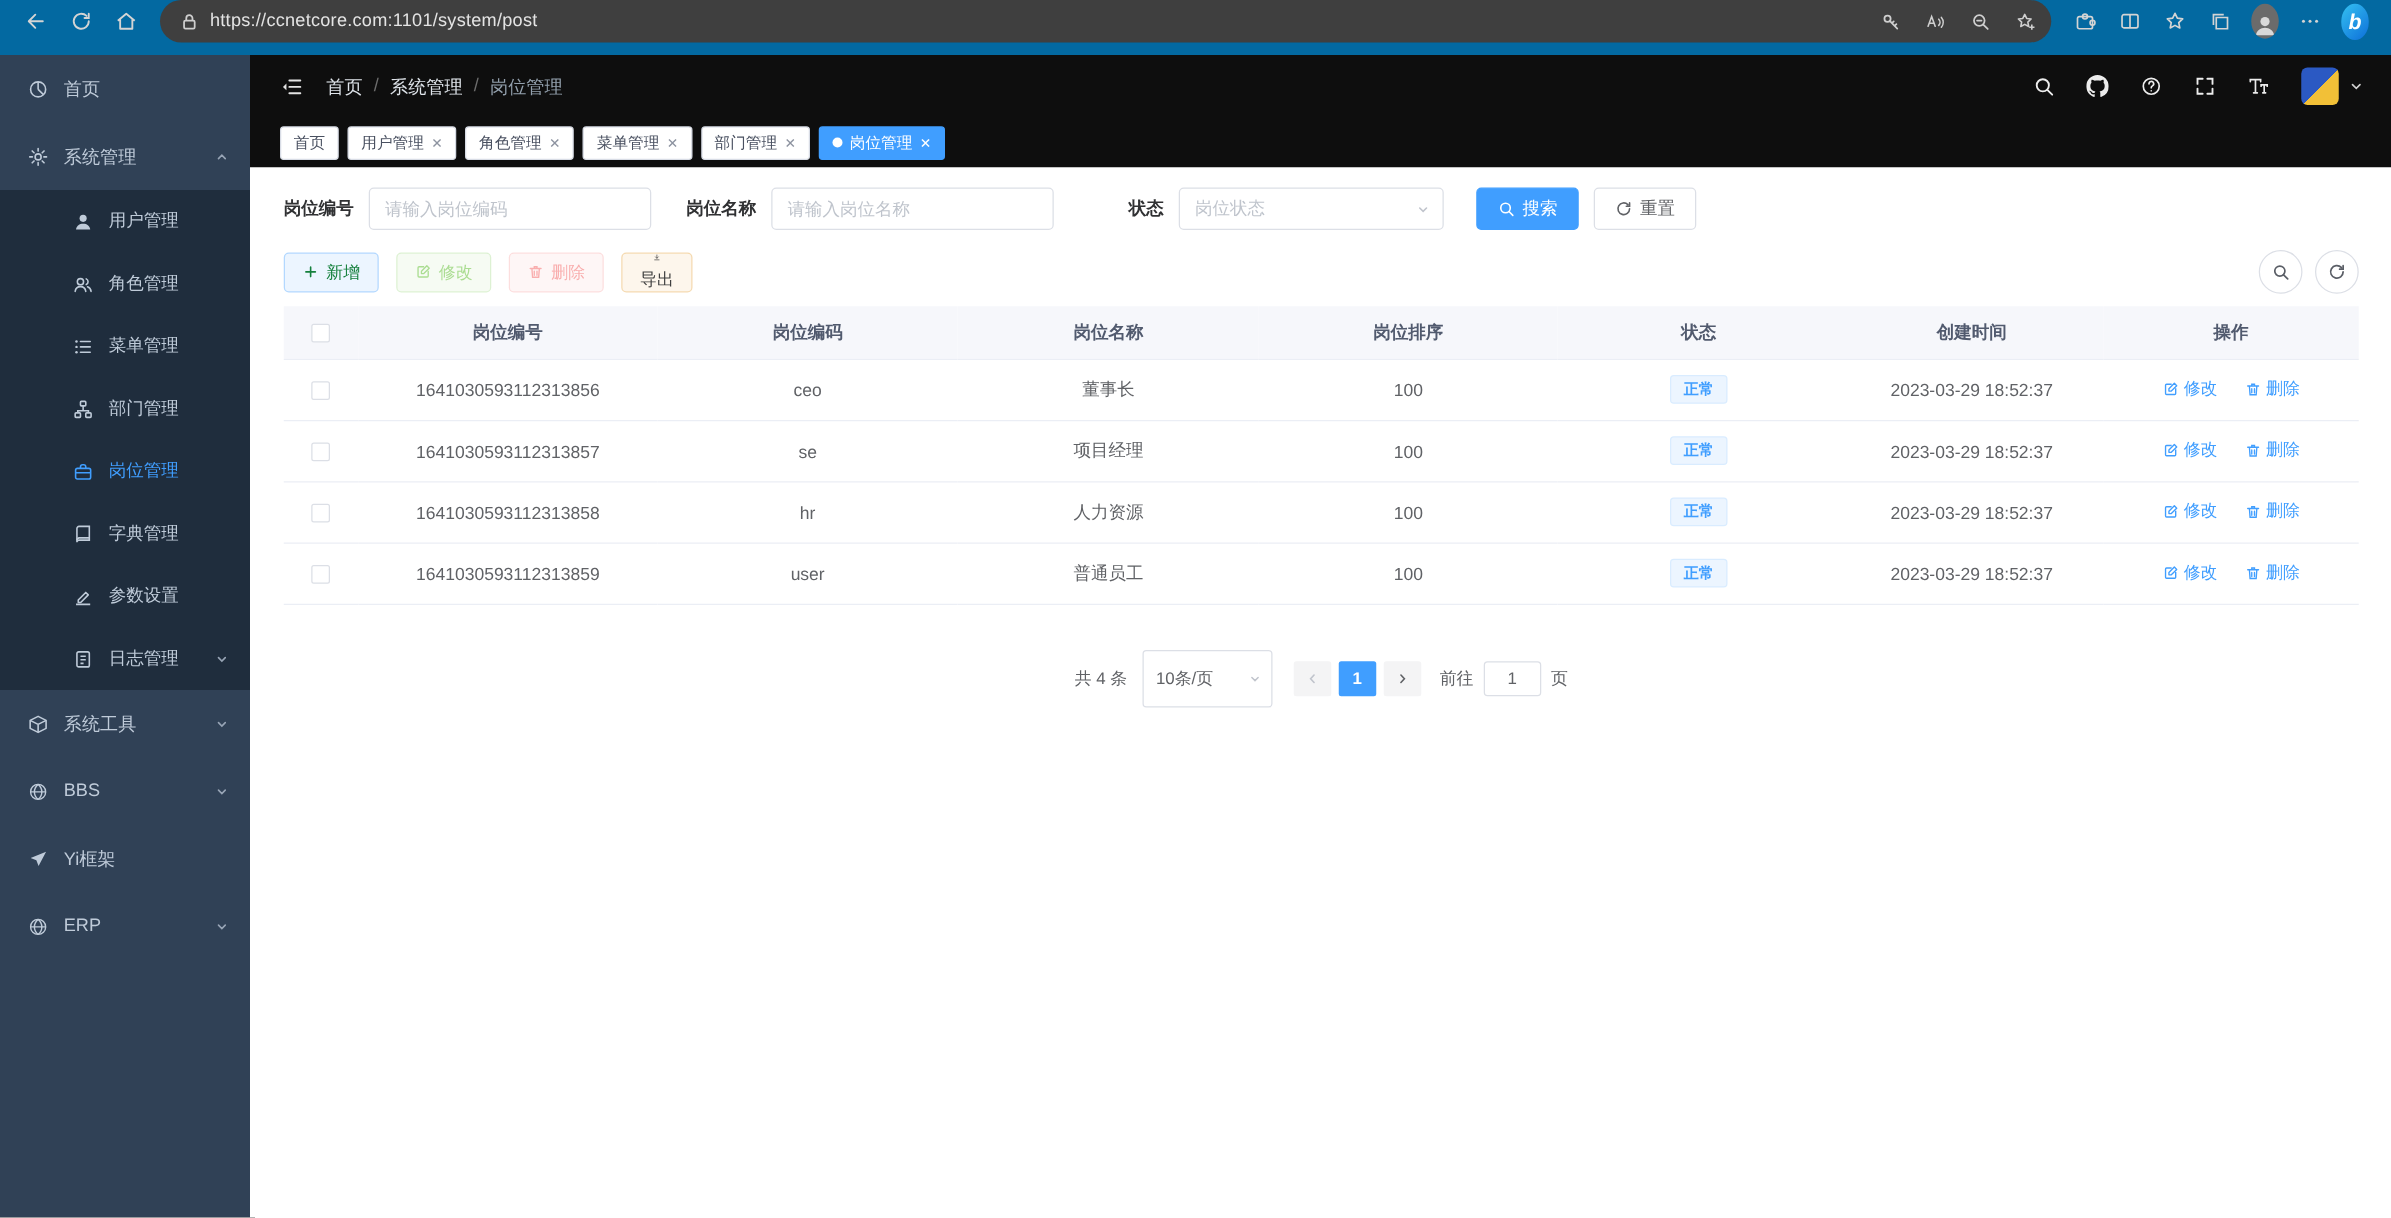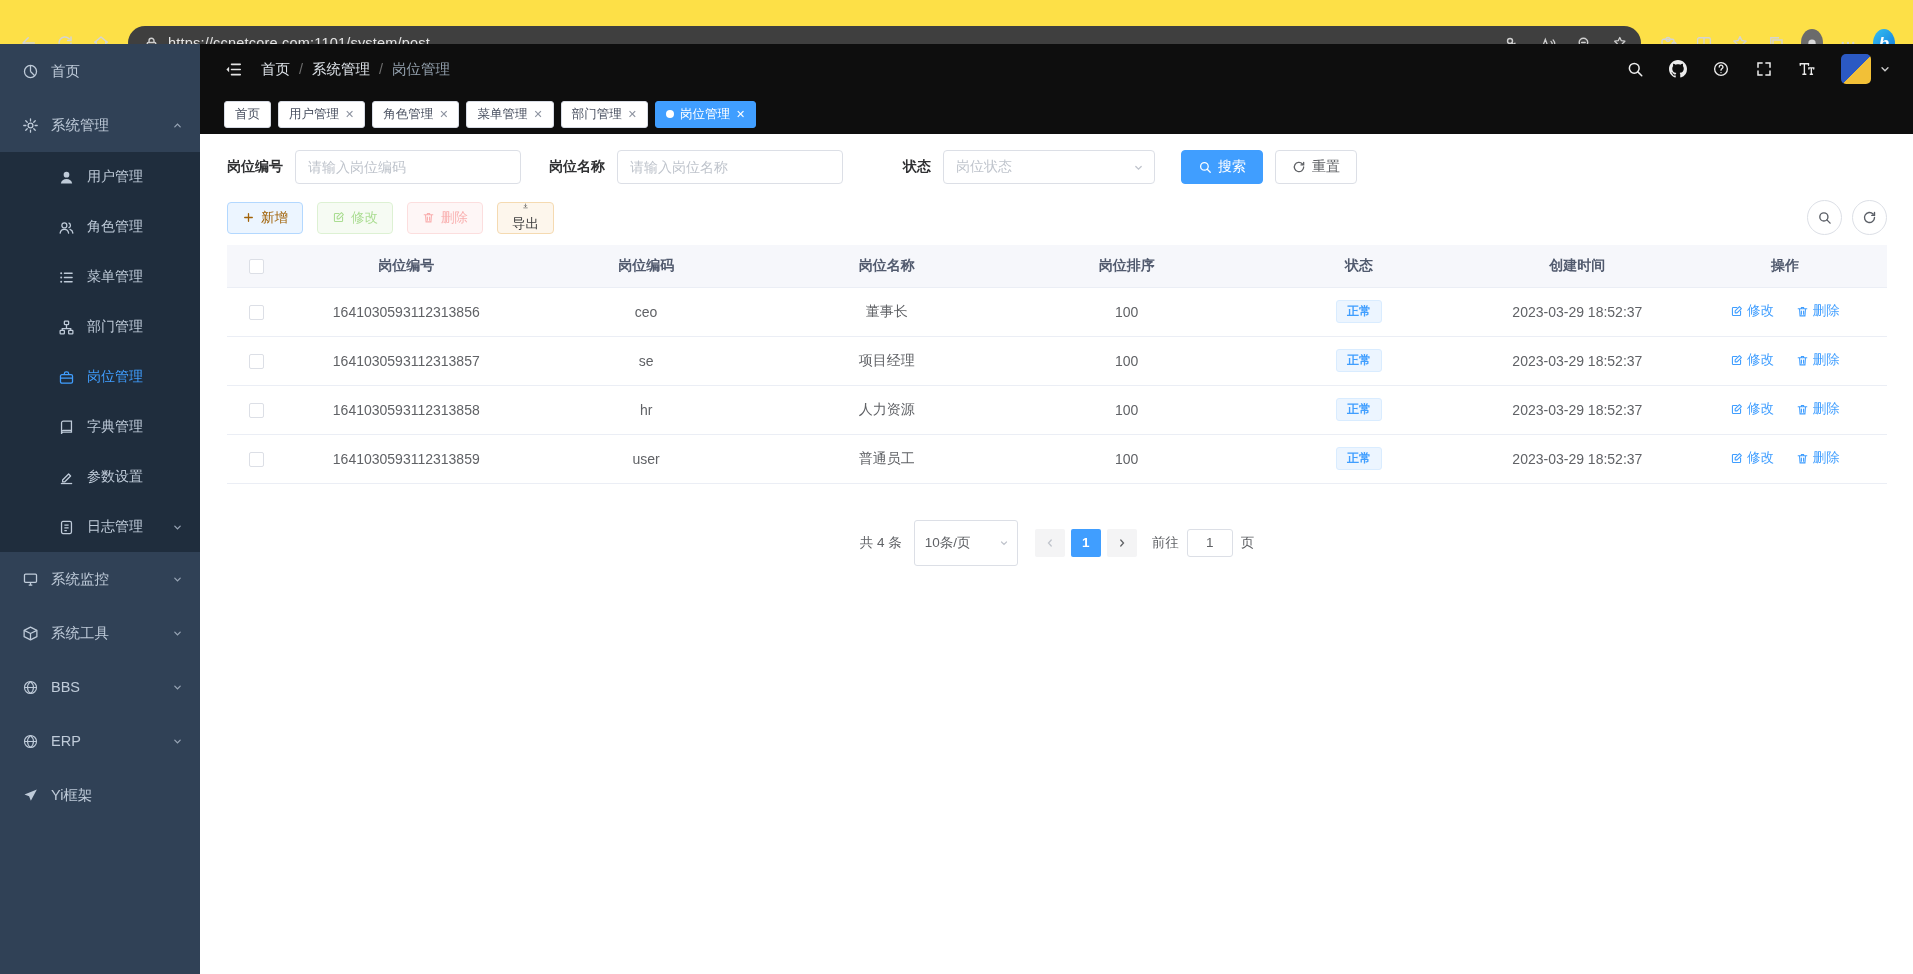--- a/index.html
+++ b/index.html
@@ -1,21 +1,21 @@
 <!DOCTYPE html>
 <html><head>
 <meta charset="utf-8">
 <style>
   * { box-sizing: border-box; }
   body { margin:0; background:#1b1b1b; font-family:"Liberation Sans","DejaVu Sans",sans-serif; }
   .app { position:relative; width:1913px; height:974px; background:#fff; overflow:hidden; }
 
   
-  .browser-bar { position:absolute; top:0; left:0; width:100%; height:60px; background:#fde047;
-    display:flex; align-items:flex-end; padding:0 12px; gap:2px; }
+  .browser-bar { position:absolute; top:0; left:0; width:100%; height:60px; background:#0369a1;
+    display:flex; align-items:flex-start; padding:0 12px; gap:2px; }
   .bbtn { width:34px; height:34px; flex:none; border:none; background:transparent; color:#d4d4d4;
     display:flex; align-items:center; justify-content:center; border-radius:6px; cursor:pointer; }
   .bbtn svg { width:18px; height:18px; }
   .addr { flex:1; min-width:0; height:34px; margin:0 8px; background:#3f3f3f; border-radius:17px;
     display:flex; align-items:center; padding:0 6px 0 12px; gap:6px; color:#e4e4e4; font-size:14.5px; }
   .addr .url { white-space:nowrap; overflow:hidden; letter-spacing:.2px; }
   .addr .spacer { flex:1; }
   .pill-ic { width:30px; height:30px; flex:none; display:flex; align-items:center; justify-content:center;
     color:#cfcfcf; cursor:pointer; border-radius:50%; }
   .pill-ic svg { width:17px; height:17px; }
@@ -88,21 +88,21 @@
   .btn { height:34px; border-radius:4px; border:1px solid transparent; display:inline-flex; align-items:center;
     gap:6px; padding:0 16px; font-size:14px; cursor:pointer; font-family:inherit; }
   .btn svg { width:14px; height:14px; }
   .btn-primary { background:#409eff; border-color:#409eff; color:#fff; }
   .btn-plain { background:#fff; border-color:#dcdfe6; color:#606266; }
 
   .tool-row { display:flex; align-items:center; margin-bottom:10px; }
   .tbtn { height:32px; border-radius:4px; display:inline-flex; align-items:center; gap:6px; padding:0 14px;
     font-size:13.5px; cursor:pointer; border:1px solid; margin-right:14px; background:#fff; font-family:inherit; }
   .tbtn svg { width:13px; height:13px; }
-  .tbtn.blue   { color:#a16207; background:#ecf5ff; border-color:#b3d8ff; }
+  .tbtn.blue   { color:#15803d; background:#ecf5ff; border-color:#b3d8ff; }
   .tbtn.green  { color:#67c23a; background:#f0f9eb; border-color:#c2e7b0; opacity:.55; cursor:not-allowed; }
   .tbtn.red    { color:#f56c6c; background:#fef0f0; border-color:#fbc4c4; opacity:.55; cursor:not-allowed; }
   .tbtn.orange { color:#404040; background:#fdf6ec; border-color:#f5dab1;flex-direction:column; }
   .tool-spacer { flex:1; }
   .circle-btn { width:35px; height:35px; border-radius:50%; border:1px solid #dcdfe6; background:#fff;
     color:#5a5e66; display:flex; align-items:center; justify-content:center; cursor:pointer; margin-left:10px; }
   .circle-btn svg { width:15px; height:15px; }
 
   table.grid { width:100%; border-collapse:collapse; margin-top:8px; }
   .grid th { height:42px; background:#f6f7fb; color:#515a6e; font-size:14px; font-weight:700;
@@ -340,34 +340,20 @@
         <span class="chev">
           <svg viewBox="0 0 24 24" fill="none" stroke="currentColor" stroke-width="2.4" stroke-linecap="round">
               <path d="M7 9.5l5 5 5-5"></path>
             </svg>
         </span>
       </div>
     </div>
 
     <div class="m-item">
       <span class="mi">
-        <svg viewBox="0 0 24 24" fill="none" stroke="currentColor" stroke-width="1.8">
-            <rect x="3.5" y="4.5" width="17" height="11.5" rx="1.5"></rect>
-            <path d="M9.5 20h5M12 16v4"></path>
-          </svg>
-      </span>
-      <span class="ml">系统监控</span>
-      <span class="chev">
-        <svg viewBox="0 0 24 24" fill="none" stroke="currentColor" stroke-width="2.4" stroke-linecap="round">
-            <path d="M7 9.5l5 5 5-5"></path>
-          </svg>
-      </span>
-    </div>
-    <div class="m-item">
-      <span class="mi">
         <svg viewBox="0 0 24 24" fill="none" stroke="currentColor" stroke-width="1.8" stroke-linejoin="round">
             <path d="M12 3 21 7.5v9L12 21 3 16.5v-9z"></path>
             <path d="M3 7.5l9 4.5 9-4.5M12 12v9"></path>
           </svg>
       </span>
       <span class="ml">系统工具</span>
       <span class="chev">
         <svg viewBox="0 0 24 24" fill="none" stroke="currentColor" stroke-width="2.4" stroke-linecap="round">
             <path d="M7 9.5l5 5 5-5"></path>
           </svg>
@@ -382,39 +368,39 @@
       </span>
       <span class="ml">BBS</span>
       <span class="chev">
         <svg viewBox="0 0 24 24" fill="none" stroke="currentColor" stroke-width="2.4" stroke-linecap="round">
             <path d="M7 9.5l5 5 5-5"></path>
           </svg>
       </span>
     </div>
     <div class="m-item">
       <span class="mi">
+        <svg viewBox="0 0 24 24">
+            <path d="M21 3.5 3.5 10.5l6.5 2.5 2.5 6.5z" fill="currentColor"></path>
+          </svg>
+      </span>
+      <span class="ml">Yi框架</span>
+    </div>
+    <div class="m-item">
+      <span class="mi">
         <svg viewBox="0 0 24 24" fill="none" stroke="currentColor" stroke-width="1.6">
             <circle cx="12" cy="12" r="8.5"></circle>
             <path d="M3.5 12h17M12 3.5c2.8 2.3 4.2 5.1 4.2 8.5s-1.4 6.2-4.2 8.5M12 3.5C9.2 5.8 7.8 8.6 7.8 12s1.4 6.2 4.2 8.5"></path>
           </svg>
       </span>
       <span class="ml">ERP</span>
       <span class="chev">
         <svg viewBox="0 0 24 24" fill="none" stroke="currentColor" stroke-width="2.4" stroke-linecap="round">
             <path d="M7 9.5l5 5 5-5"></path>
           </svg>
       </span>
-    </div>
-    <div class="m-item">
-      <span class="mi">
-        <svg viewBox="0 0 24 24">
-            <path d="M21 3.5 3.5 10.5l6.5 2.5 2.5 6.5z" fill="currentColor"></path>
-          </svg>
-      </span>
-      <span class="ml">Yi框架</span>
     </div>
   </div>
 
   <div class="topbar">
     <div class="hd-row">
       <span class="hamburger">
         <svg viewBox="0 0 24 24" stroke="currentColor" stroke-width="2" stroke-linecap="round" fill="currentColor">
             <path d="M9.5 5.5h11M9.5 12h11M9.5 18.5h11" fill="none"></path>
             <path d="M6.5 8.5 3 12l3.5 3.5z" stroke="none"></path>
           </svg>

